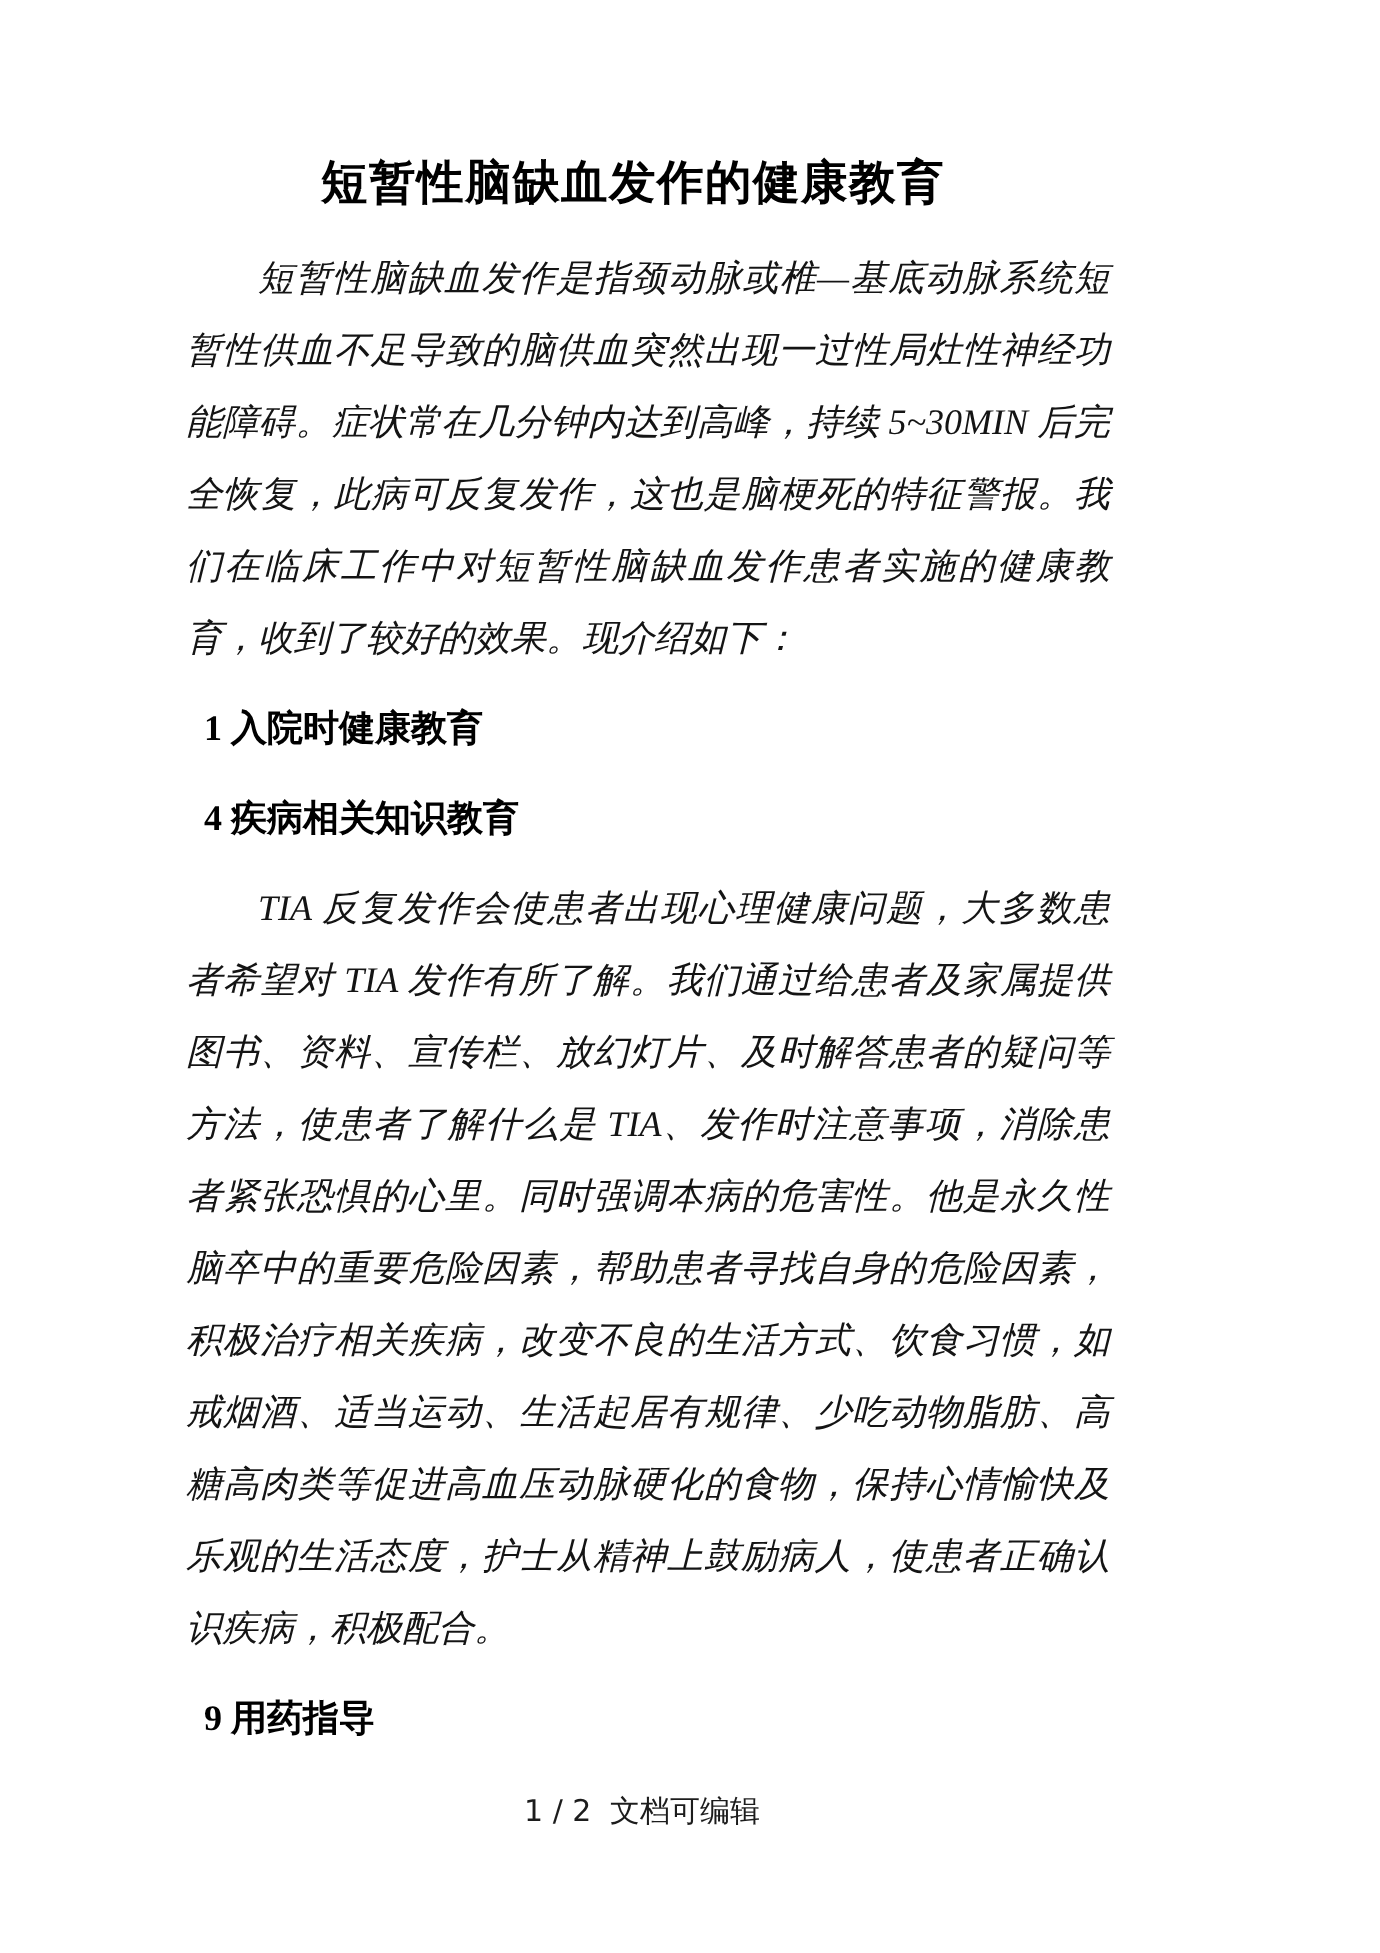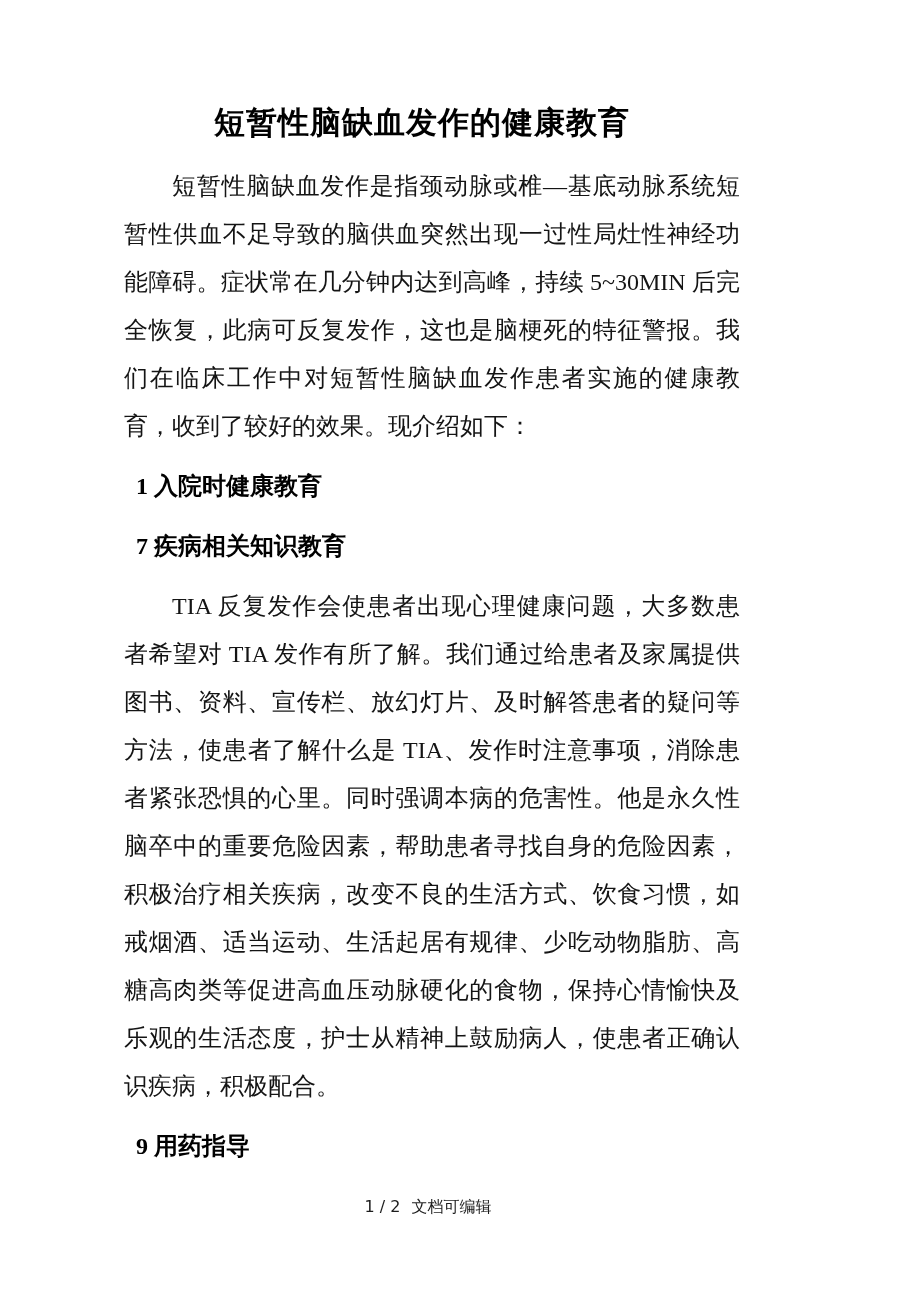--- a/index.html
+++ b/index.html
@@ -29,51 +29,52 @@
   .doc-body {
     margin: 0 104px 0 124px;
     font-size: 24px;
     line-height: 48px;
     color: #141414;
   }
   .para {
     margin: 0;
     text-align: justify;
     text-indent: 48px;
+    font-style: italic;
   }
   .heading {
     margin: 12px;
     font-weight: bold;
     color: #000000;
     text-align: left;
   }
   .doc-footer {
     position: absolute;
     left: 12px;
     right: 0;
     bottom: 85px;
     text-align: center;
-    font-size: 16px;
+    font-size: 20px;
     line-height: 20px;
     color: #1c1c1c;
     font-family: "DejaVu Sans", "Liberation Sans", sans-serif;
   }
   .doc-footer span { margin: 0 3px; }
 </style>
 </head>
 <body>
 
 <div class="page">
 
   <h1 class="doc-title">短暂性脑缺血发作的健康教育</h1>
 
   <main class="doc-body" id="doc-body">
       <p class="para">短暂性脑缺血发作是指颈动脉或椎—基底动脉系统短暂性供血不足导致的脑供血突然出现一过性局灶性神经功能障碍。症状常在几分钟内达到高峰，持续 5~30MIN 后完全恢复，此病可反复发作，这也是脑梗死的特征警报。我们在临床工作中对短暂性脑缺血发作患者实施的健康教育，收到了较好的效果。现介绍如下：</p>
       <p class="heading">1 入院时健康教育</p>
-      <p class="heading">7 疾病相关知识教育</p>
+      <p class="heading">4 疾病相关知识教育</p>
       <p class="para">TIA 反复发作会使患者出现心理健康问题，大多数患者希望对 TIA 发作有所了解。我们通过给患者及家属提供图书、资料、宣传栏、放幻灯片、及时解答患者的疑问等方法，使患者了解什么是 TIA、发作时注意事项，消除患者紧张恐惧的心里。同时强调本病的危害性。他是永久性脑卒中的重要危险因素，帮助患者寻找自身的危险因素，积极治疗相关疾病，改变不良的生活方式、饮食习惯，如戒烟酒、适当运动、生活起居有规律、少吃动物脂肪、高糖高肉类等促进高血压动脉硬化的食物，保持心情愉快及乐观的生活态度，护士从精神上鼓励病人，使患者正确认识疾病，积极配合。</p>
       <p class="heading">9 用药指导</p>
     </main>
 
   <div class="doc-footer">
     <span>1 / 2</span>
     <span>文档可编辑</span>
   </div>
 
 </div>

